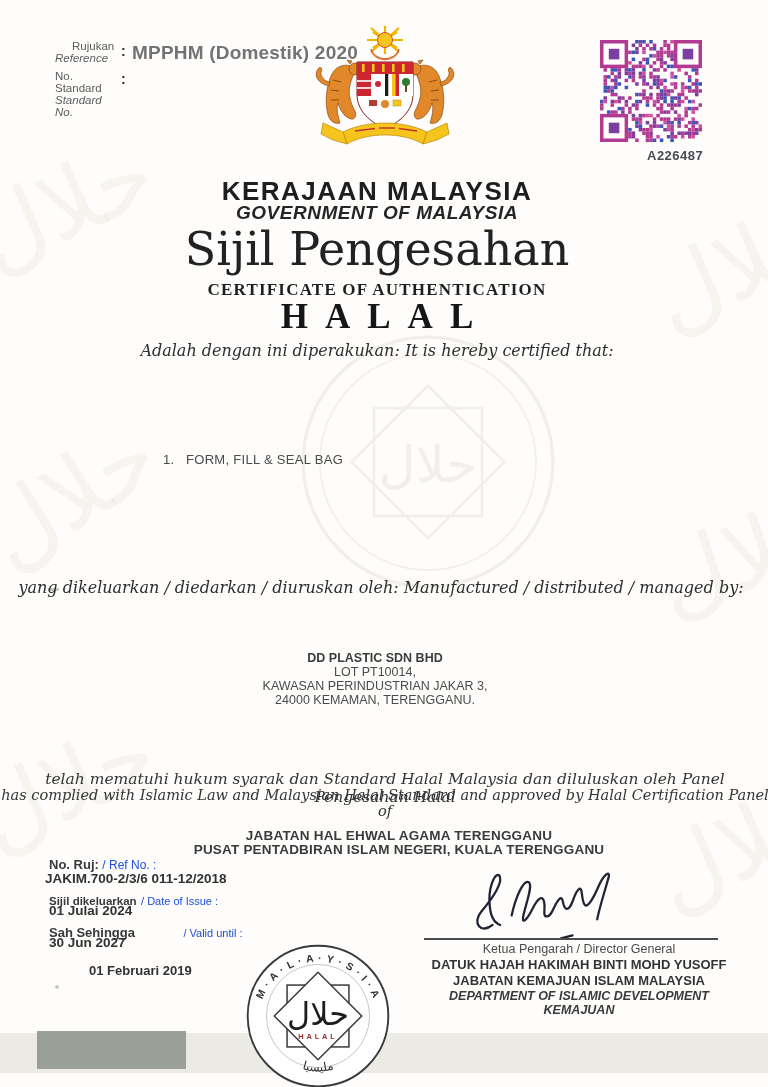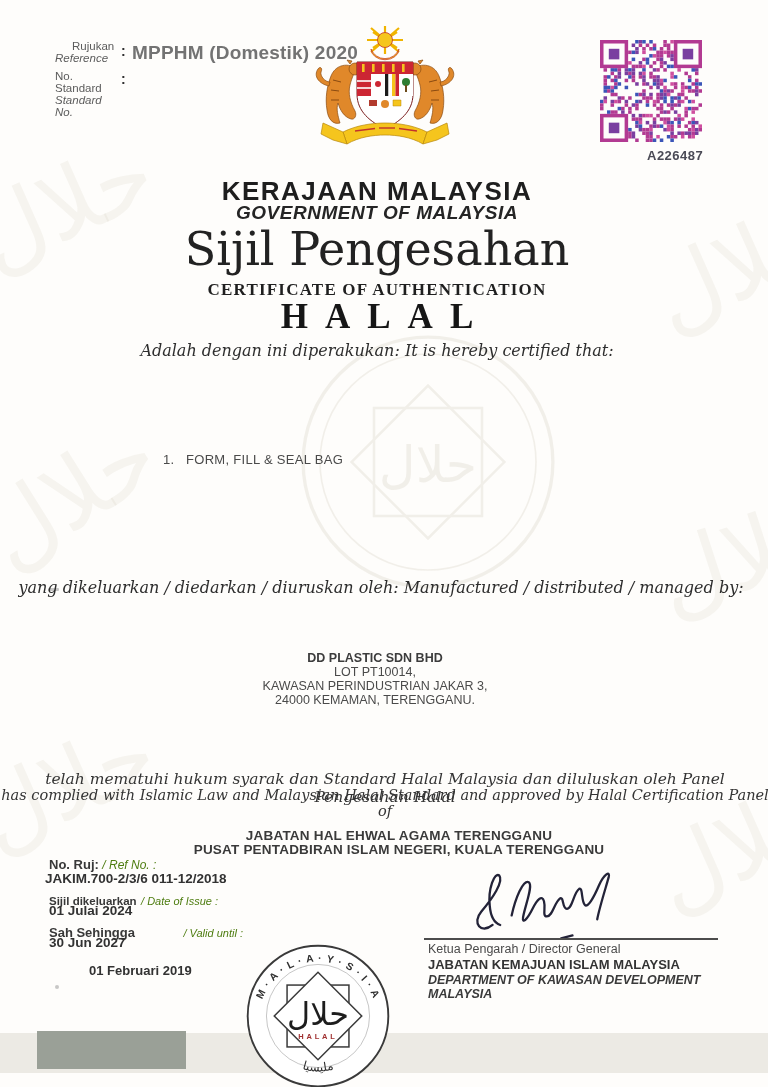--- a/index.html
+++ b/index.html
@@ -32,25 +32,25 @@
     font-family:"DejaVu Serif",serif;font-style:italic;font-size:16px;color:#2d2d2d;}
   .company{position:absolute;left:0;top:651px;width:768px;text-align:center;transform:translateX(-9px);
     font-size:12.5px;color:#4a4a4a;line-height:14px;}
   .company .nm{font-weight:bold;color:#3c3c3c;}
   .compliance{position:absolute;left:0;width:768px;text-align:center;transform:translateX(1px);
     font-family:"DejaVu Serif",serif;font-style:italic;color:#343434;}
   .authority{position:absolute;left:0;width:768px;text-align:center;transform:translateX(15px);
     font-size:13.5px;font-weight:bold;color:#3a3a3a;letter-spacing:.2px;}
   
   .d-lblB{font-weight:bold;color:#383838;}
-  .d-lblI{font-style:italic;color:#4d7c0f;}
+  .d-lblI{color:#1d4ed8;}
   .d-val{font-weight:bold;color:#323232;}
   
   .sig-rule{position:absolute;left:424px;top:938px;width:294px;height:1.5px;background:#4c4c4c;}
-  .sig-block{position:absolute;left:428px;top:942px;width:320px;text-align:left;}
+  .sig-block{position:absolute;left:419px;top:942px;width:320px;text-align:center;}
   .sig-title{font-size:12.5px;color:#4a4a4a;}
   .sig-name{font-size:13px;font-weight:bold;color:#333;margin-top:1px;}
   .sig-dept{font-size:13px;font-weight:bold;color:#333;margin-top:1px;}
   .sig-dept-en{font-size:12.5px;font-weight:bold;font-style:italic;color:#3a3a3a;margin-top:1px;}
   
   .gray-band{position:absolute;left:0;top:1033px;width:768px;height:40px;background:#eceae4;}
   .gray-bar{position:absolute;left:37px;top:1031px;width:149px;height:38px;}
   .artifact{position:absolute;background:#9a9a9a;opacity:.55;border-radius:1px;}
 </style>
 </head>
@@ -539,22 +539,23 @@
     <g fill="none" stroke="#232338" stroke-width="2.4" stroke-linecap="round">
       <path d="M36,62 C24,72 14,60 24,48 C36,34 48,16 43,10 C38,6 31,24 33,42 C34,54 38,60 44,62"></path>
       <path d="M56,52 C60,34 68,14 74,17 C79,20 70,42 68,54 C67,61 72,57 78,45 C83,35 88,30 90,37 C92,44 88,53 93,53 C99,53 101,38 107,34 C111,32 109,45 114,45 C120,45 121,28 127,24 C131,22 129,37 133,41 C136,44 142,34 148,20 C153,9 160,4 158,12 C154,26 148,45 146,56"></path>
       <path d="M108,76 l12,-3"></path>
     </g>
   </svg>
 
   <div class="sig-rule"></div>
   <div class="sig-block">
     <div class="sig-title">Ketua Pengarah / Director General</div>
+    <div class="sig-name">DATUK HAJAH HAKIMAH BINTI MOHD YUSOFF</div>
     <div class="sig-dept">JABATAN KEMAJUAN ISLAM MALAYSIA</div>
-    <div class="sig-dept-en">DEPARTMENT OF KAWASAN DEVELOPMENT MALAYSIA</div>
+    <div class="sig-dept-en">DEPARTMENT OF ISLAMIC DEVELOPMENT KEMAJUAN</div>
   </div>
 
   <div class="gray-band"></div>
   <div class="gray-bar" id="gray-bar" style="background: rgb(154, 160, 151);"></div>
 
   <svg class="abs" style="left:243px;top:941px;z-index:3;" width="150" height="150" viewBox="0 0 160 160">
     <defs>
       <path id="arcTop" d="M 16,86 A 64,64 0 0 1 144,86"></path>
       <path id="arcBottom" d="M 32,112 A 56,56 0 0 0 128,112"></path>
     </defs>

